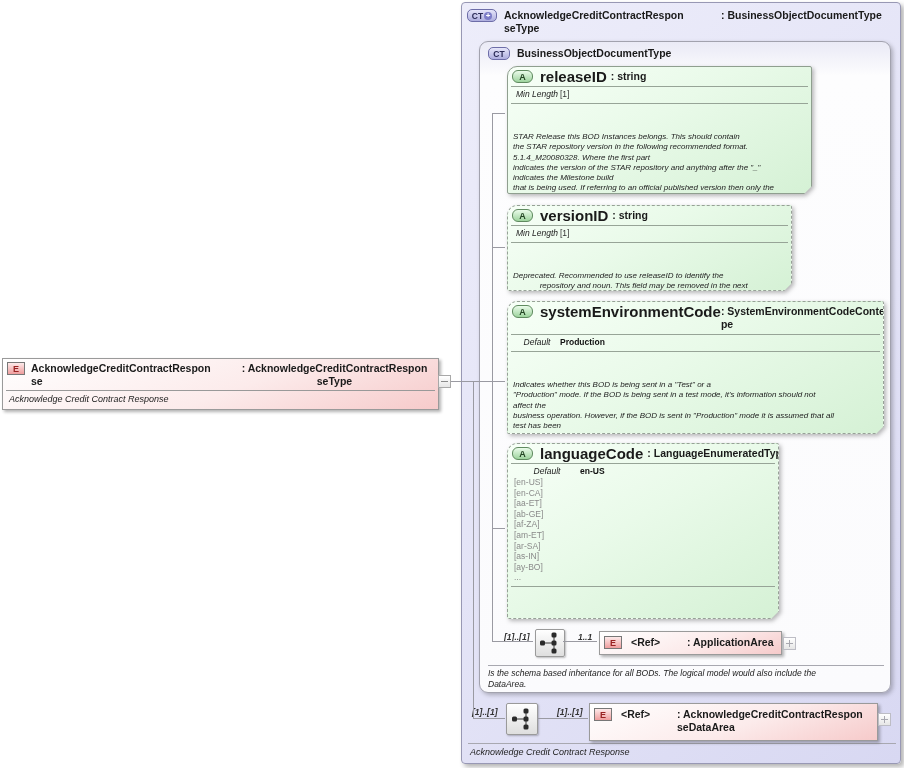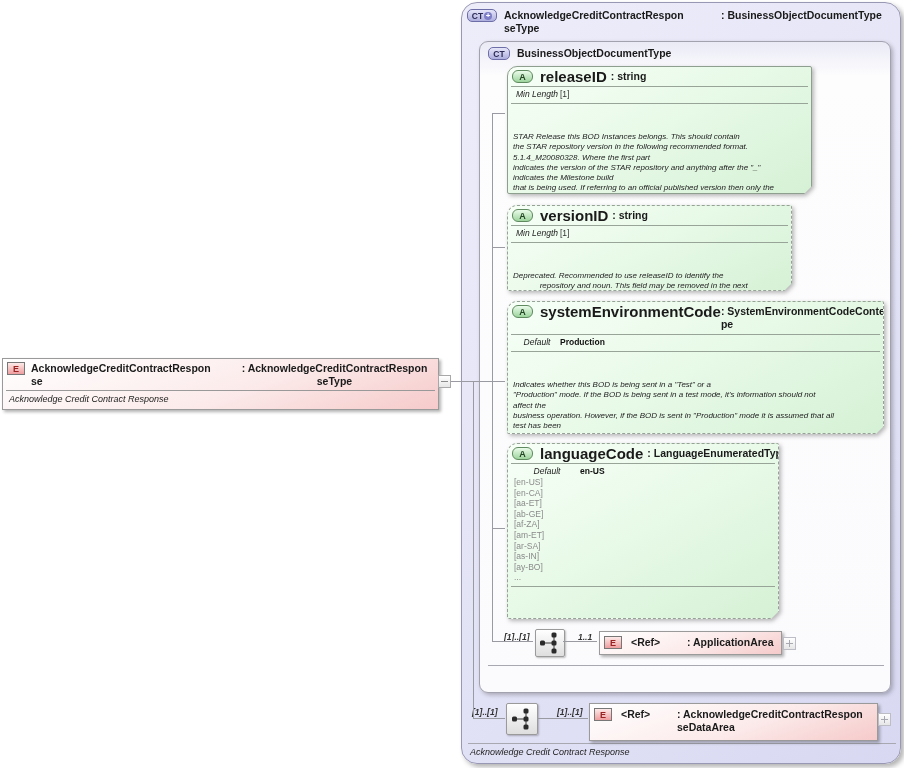--- a/index.html
+++ b/index.html
@@ -23,21 +23,21 @@
   .ct-dot{width:8px;height:8px;border-radius:50%;background:#7d7dc8;color:#fff;font-size:8px;
           line-height:8px;text-align:center;font-weight:bold;}
   .icon-a{display:inline-flex;align-items:center;justify-content:center;box-sizing:border-box;
           width:21px;height:13px;border:1px solid #5f8a5f;border-radius:6px;
           background:linear-gradient(#eafbea,#9dd49d);font-size:9px;font-weight:bold;color:#234423;flex:none;}
   .icon-e{display:inline-flex;align-items:center;justify-content:center;box-sizing:border-box;
           width:18px;height:13px;border:1px solid #777;
           background:linear-gradient(#fdeaea,#ef9d9d);font-size:9px;font-weight:bold;color:#992222;flex:none;}
   
   #ct-outer{position:absolute;left:461px;top:2px;width:440px;height:762px;box-sizing:border-box;
-            border:1px solid #9898b4;border-radius:16px;
+            border:1px solid #9898b4;border-radius:4px;
             background:linear-gradient(135deg,#ededfa 0%,#e2e2f6 60%,#d8d8f2 100%);
             box-shadow:3px 3px 5px rgba(0,0,0,0.30);}
   .ct-head{position:absolute;left:5px;top:6px;display:flex;align-items:flex-start;z-index:2;}
   .ct-head .tname{font-size:10.5px;font-weight:bold;line-height:13px;margin-left:7px;}
   .ct-head .ttype{font-size:10.5px;font-weight:bold;line-height:13px;margin-left:5px;}
   
   #ct-inner{position:absolute;left:17px;top:38px;width:412px;height:652px;box-sizing:border-box;
             border:1px solid #a2a2ae;border-radius:9px;
             background:linear-gradient(#eaeaf6 0px,#fdfdfe 34px,#fbfbfd 100%);
             box-shadow:2px 2px 4px rgba(0,0,0,0.25);}
@@ -240,20 +240,22 @@
           <span class="eref">&lt;Ref&gt;</span>
           <span class="etype">: ApplicationArea</span>
         </div>
       </div>
       <div class="sq-btn faded" style="left:303px;top:595px;">
         <span class="hbar"></span>
         <span class="vbar"></span>
       </div>
 
       <div class="docline" style="left:8px;top:623px;width:396px;"></div>
+      <div class="docnote pre" style="left:8px;top:626px;">Is the schema based inheritance for all BODs. The logical model would also include the
+DataArea.</div>
     </div>
 
     <span class="card" style="left:10px;top:704px;">[1]..[1]</span>
     <div class="seq-btn" style="left:44px;top:700px;width:32px;height:32px;">
       <svg width="26" height="24" viewBox="0 0 26 24">
         <rect x="3" y="9.5" width="5" height="5" rx="1.5" fill="#2a2a2a"></rect>
         <line x1="8" y1="12" x2="17" y2="12" stroke="#555" stroke-width="1.2"></line>
         <line x1="17" y1="4" x2="17" y2="20" stroke="#555" stroke-width="1.2"></line>
         <rect x="14.5" y="1.5" width="5" height="5" rx="1.5" fill="#2a2a2a"></rect>
         <rect x="14.5" y="9.5" width="5" height="5" rx="1.5" fill="#2a2a2a"></rect>

